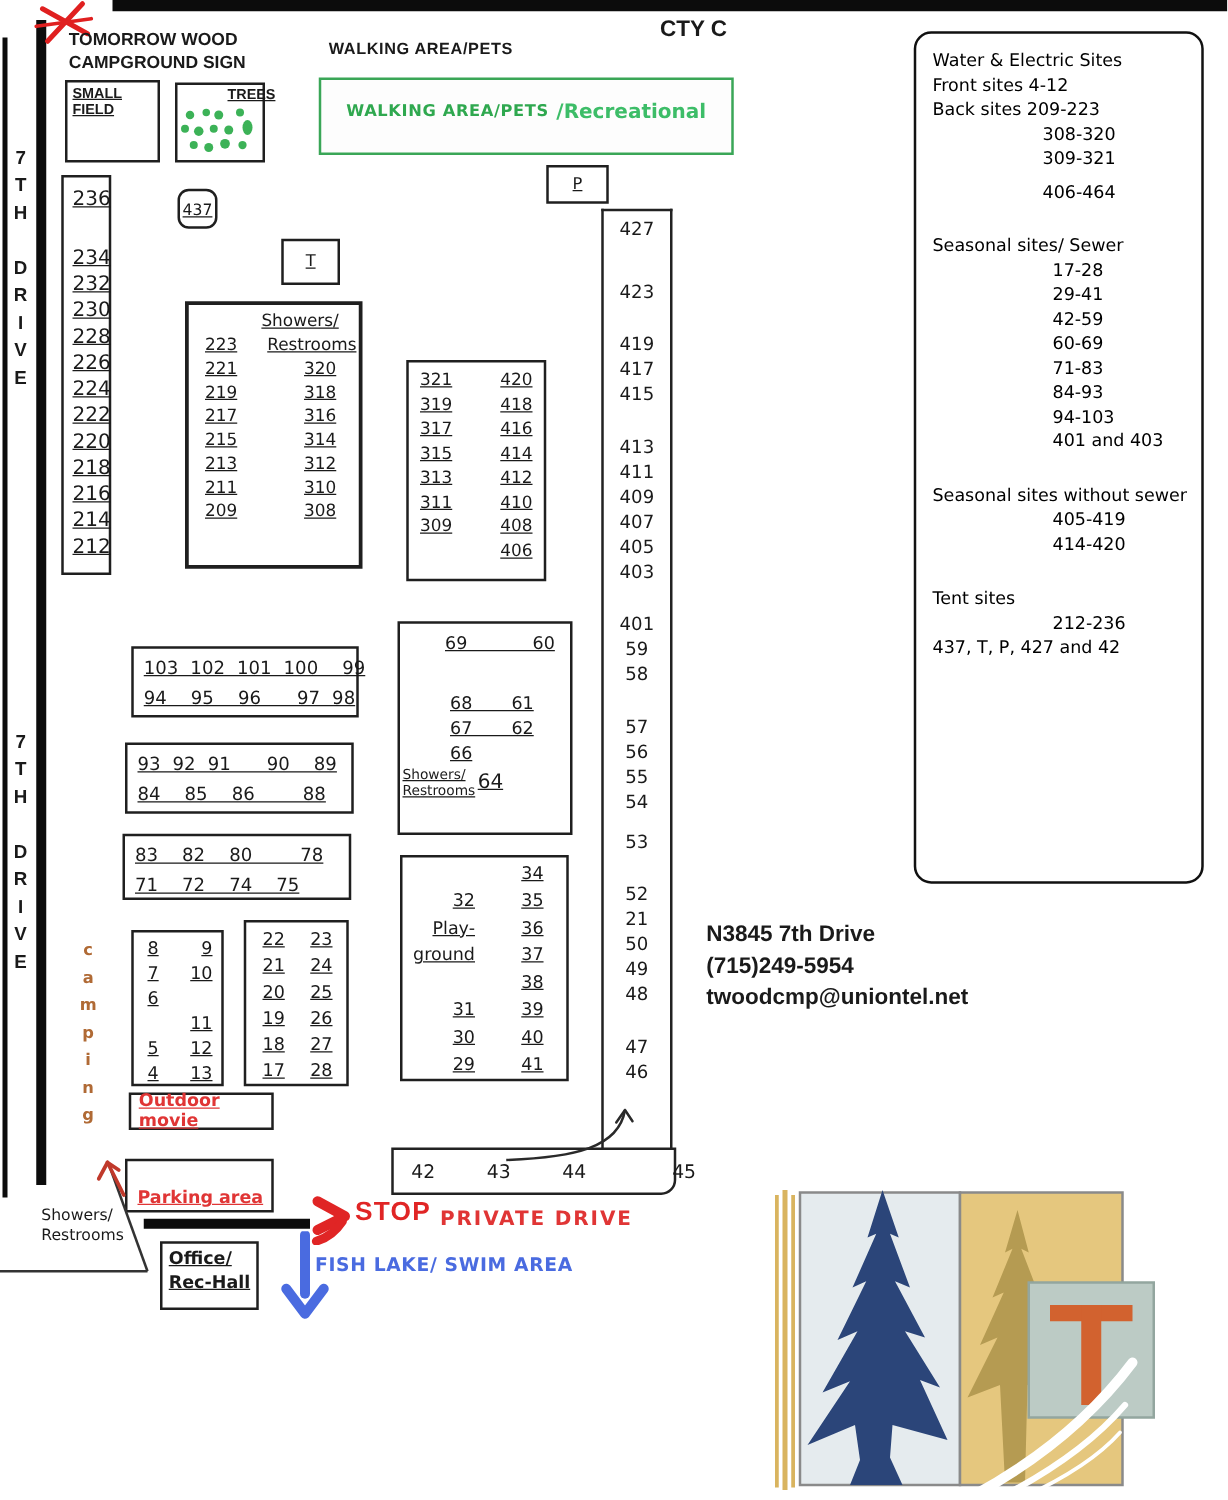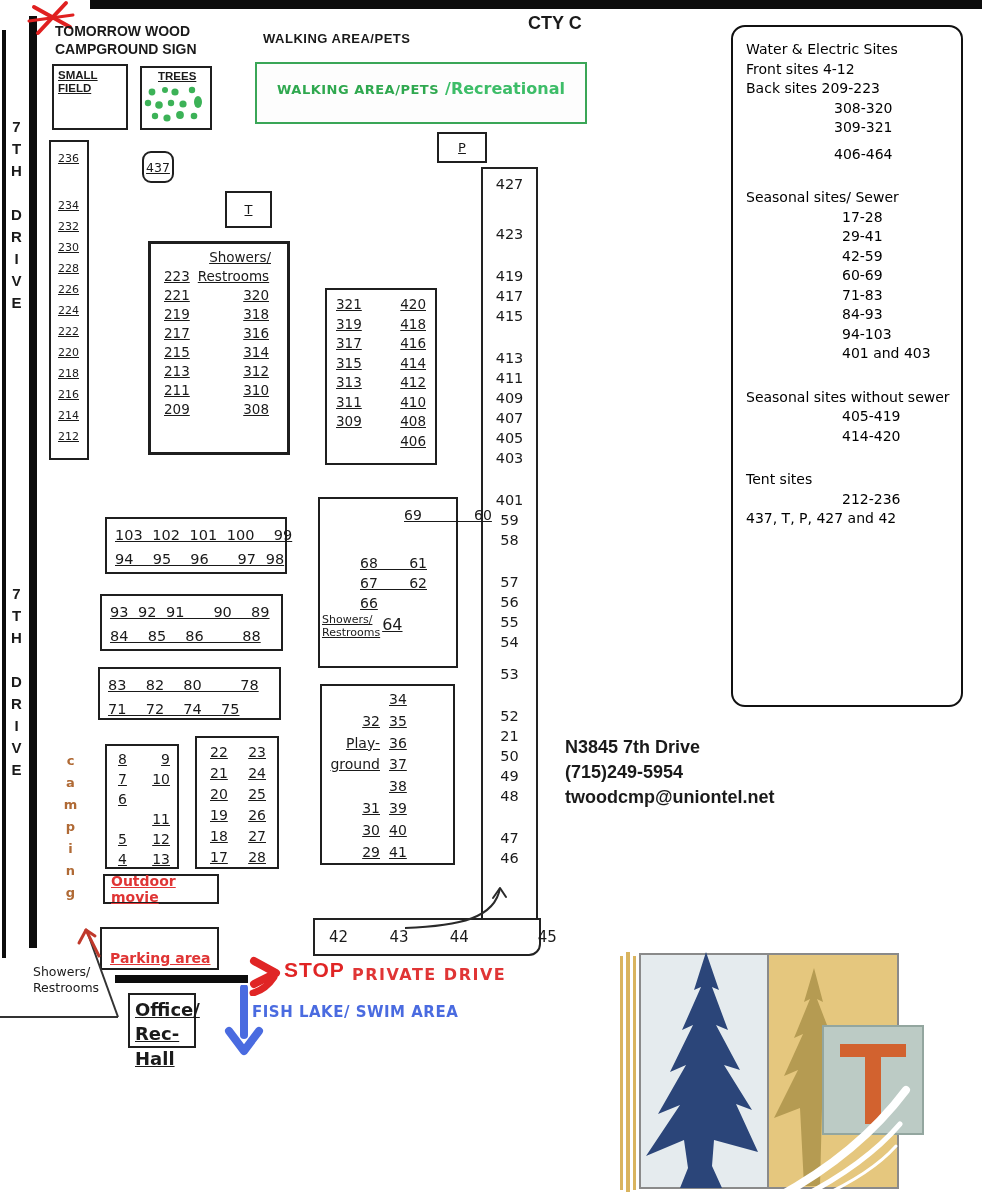--- a/index.html
+++ b/index.html
@@ -23,35 +23,35 @@
   .walk-label{left:263px;top:31px;font-size:13px;font-weight:bold;letter-spacing:.5px;}
   .cty{left:528px;top:13px;font-size:18px;font-weight:bold;}
   .greenbox{left:255px;top:62px;width:332px;height:62px;border:2px solid #3aa657;background:#fdfdfd;
             display:flex;align-items:flex-start;justify-content:center;padding-top:18px;box-sizing:border-box;}
   .gb-bold{color:#2fa84f;font-weight:bold;font-size:13px;letter-spacing:.5px;}
   .gb-script{color:#3dbd68;font-weight:bold;font-size:16px;margin-left:6px;margin-top:-3px;}
 
   .sf-box{left:52px;top:64px;width:76px;height:66px;}
   .sf-label{font-size:11.5px;font-weight:bold;line-height:1.15;padding:3px 4px;width:46px;font-family:"Liberation Sans",sans-serif;}
   .tr-box{left:140px;top:66px;width:72px;height:64px;}
-  .tr-label{font-size:11.5px;font-weight:bold;padding:2px 16px;font-family:"Liberation Sans",sans-serif;}
+  .tr-label{font-size:11.5px;font-weight:bold;padding:2px 16px;font-family:"Liberation Sans",sans-serif;margin-left:24px;}
 
   .pbox{left:437px;top:132px;width:50px;height:31px;border-width:2px;display:flex;align-items:center;justify-content:center;font-size:13px;}
   .tbox{left:225px;top:191px;width:47px;height:37px;display:flex;align-items:center;justify-content:center;font-size:13px;}
   .b437{left:142px;top:151px;width:32px;height:32px;border-radius:9px;display:flex;align-items:center;justify-content:center;font-size:12.5px;}
 
   
   .leftcol{left:49px;top:140px;width:40px;height:320px;padding:6px 0 0 7px;}
-  .leftcol span{display:block;font-size:11px;line-height:21px;}
+  .leftcol span{display:block;font-size:16px;line-height:21px;}
   .gap26{margin-top:26px;}
 
   
   .backbox{left:148px;top:241px;width:142px;height:214px;border-width:3px;font-size:13.5px;padding-top:4px;}
   .bb-h1{text-align:right;padding-right:16px;line-height:19px;}
-  .bb-h2{display:flex;padding-left:13px;gap:8px;line-height:19px;}
+  .bb-h2{display:flex;padding-left:13px;gap:24px;line-height:19px;}
   .pair{display:flex;justify-content:space-between;line-height:19px;}
   .backbox .pair{padding:0 18px 0 13px;}
 
   .mid300{left:325px;top:288px;width:112px;height:177px;font-size:13.5px;padding-top:5px;}
   .mid300 .pair{padding:0 9px 0 9px;line-height:19.5px;gap:16px;}
 
   
   .strip{left:481px;top:167px;width:57px;height:753px;border:2px solid #222;border-bottom:none;
          box-sizing:border-box;padding-top:5px;background:#fff;}
   .strip span{display:block;text-align:center;font-size:14.5px;line-height:20px;}
@@ -63,44 +63,44 @@
 
   
   .wbox{padding:4px 0 0 8px;}
   .wbox div{font-size:14.5px;line-height:24px;word-spacing:5px;}
   .b100{left:105px;top:517px;width:182px;height:57px;}
   .b90{left:100px;top:594px;width:183px;height:57px;}
   .b80{left:98px;top:667px;width:183px;height:53px;}
 
   
   .box60{left:318px;top:497px;width:140px;height:171px;font-size:14px;padding-top:6px;}
-  .b60-top{padding-left:36px;line-height:20px;word-spacing:6px;margin-left:48px;}
+  .b60-top{padding-left:36px;line-height:20px;word-spacing:6px;}
   .b60-row{padding-left:40px;line-height:20px;word-spacing:6px;}
   .gap28{margin-top:28px;}
   .b60-bottom{display:flex;align-items:center;margin-top:1px;}
   .b60-sh{font-size:11px;line-height:12.5px;padding-left:2px;}
   .b60-64{font-size:16px;margin-left:2px;margin-top:-4px;}
 
   
   .pgbox{left:320px;top:684px;width:135px;height:181px;font-size:14px;padding-top:3px;}
-  .pg-row{display:flex;line-height:21.8px;}
+  .pg-row{display:flex;line-height:21.8px;gap:28px;}
   .pg-l{width:58px;text-align:right;padding-right:9px;}
 
   
   .b413{left:105px;top:744px;width:74px;height:125px;font-size:14px;padding:3px 0 0 11px;}
   .b413 .pair{padding:0;line-height:20px;width:52px;}
   .b1728{left:195px;top:736px;width:84px;height:133px;font-size:14px;padding:4px 0 0 13px;}
   .b1728 .pair{padding:0;line-height:21px;width:56px;}
 
   .outdoor{left:103px;top:874px;width:116px;height:30px;display:flex;align-items:center;padding-left:6px;
            font-size:14px;font-weight:bold;color:#e03535;}
   .parking{left:100px;top:927px;width:119px;height:43px;display:flex;align-items:flex-end;padding:0 0 2px 8px;
            font-size:14px;font-weight:bold;color:#e03535;}
   .showers-lbl{left:33px;top:964px;font-size:12.5px;line-height:16px;}
-  .office{left:128px;top:993px;width:68px;height:55px;border-width:2.5px;font-size:18px;font-weight:bold;
+  .office{left:128px;top:993px;width:79px;height:55px;border-width:2.5px;font-size:14px;font-weight:bold;
           line-height:1.35;padding:3px 0 0 5px;}
   .stop{left:284px;top:958px;font-size:21px;font-weight:bold;color:#e02525;letter-spacing:1px;}
   .pdrive{left:352px;top:965px;font-size:16px;font-weight:bold;color:#e03535;letter-spacing:1.5px;}
   .fish{left:252px;top:1003px;font-size:15px;font-weight:bold;color:#4a6be0;letter-spacing:.5px;}
 
   
   .panel{left:731px;top:25px;width:232px;height:682px;border:2.5px solid #111;border-radius:14px;
          box-sizing:border-box;padding:13px 8px 0 13px;font-size:14px;color:#000000;background:#fff;}
   .panel div{line-height:19.5px;}
   .ind1{padding-left:88px;}

